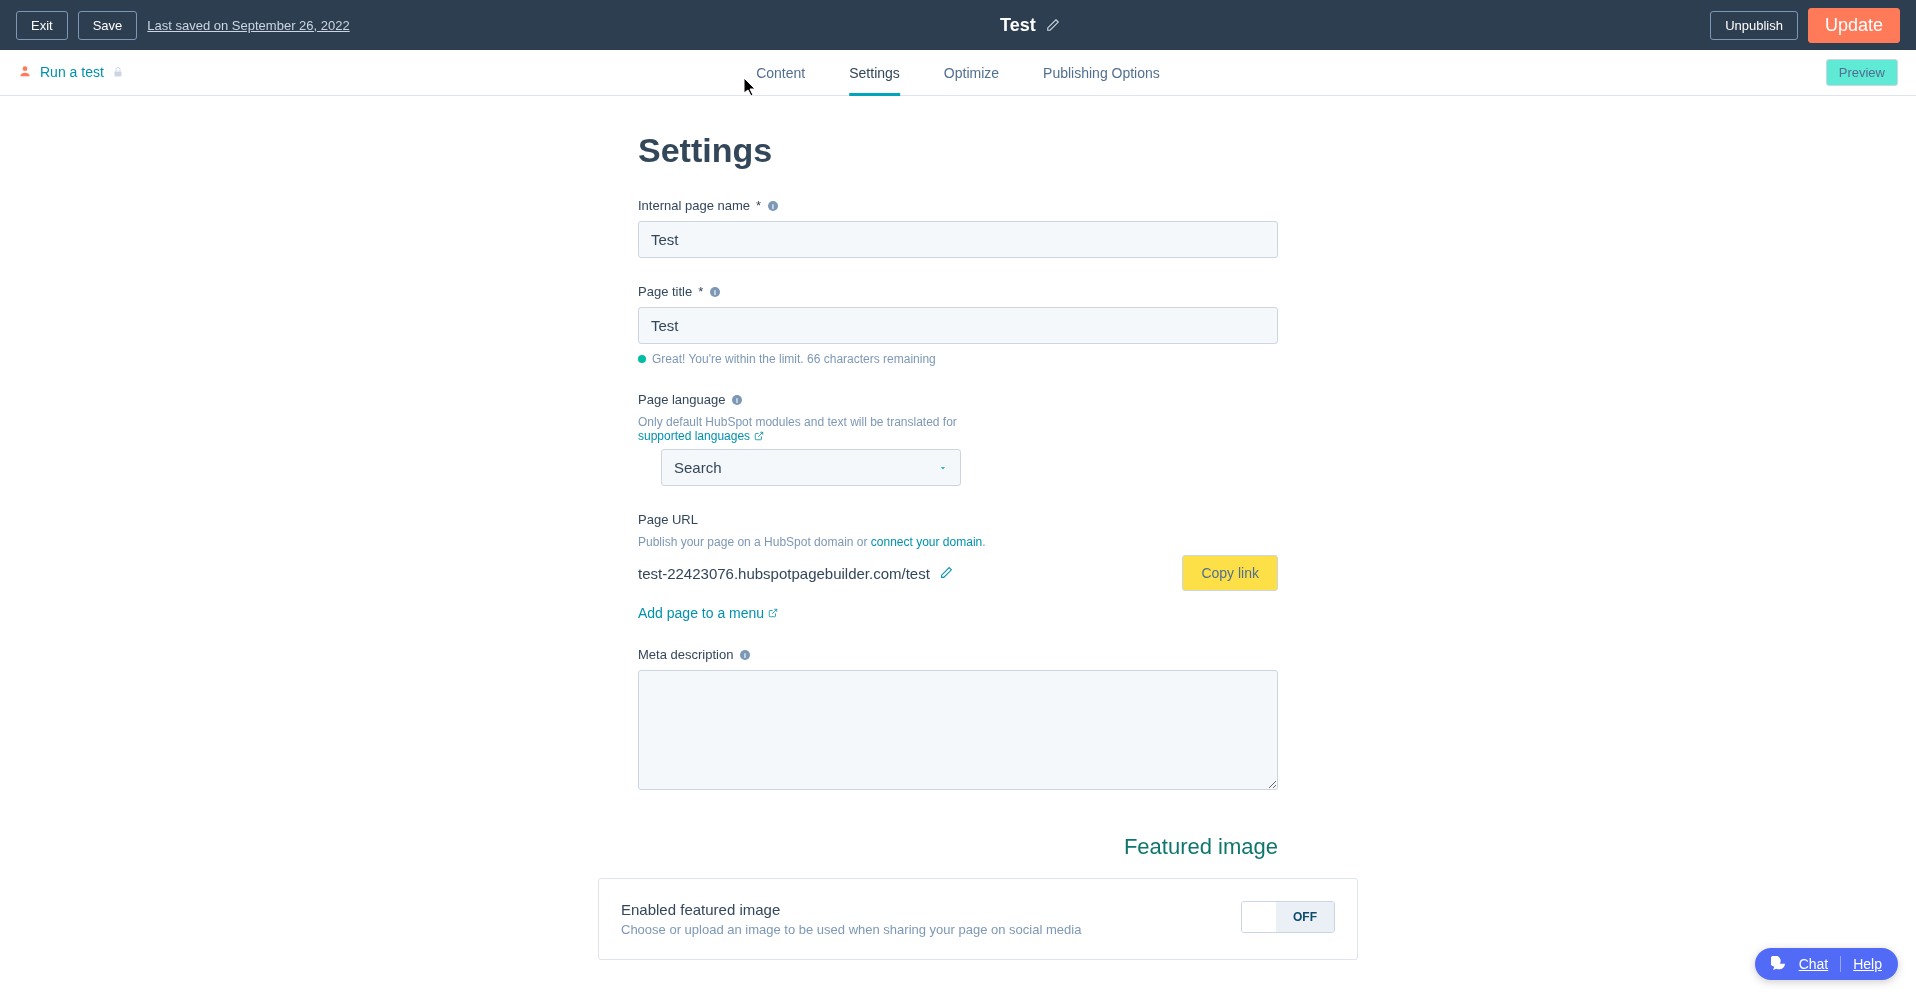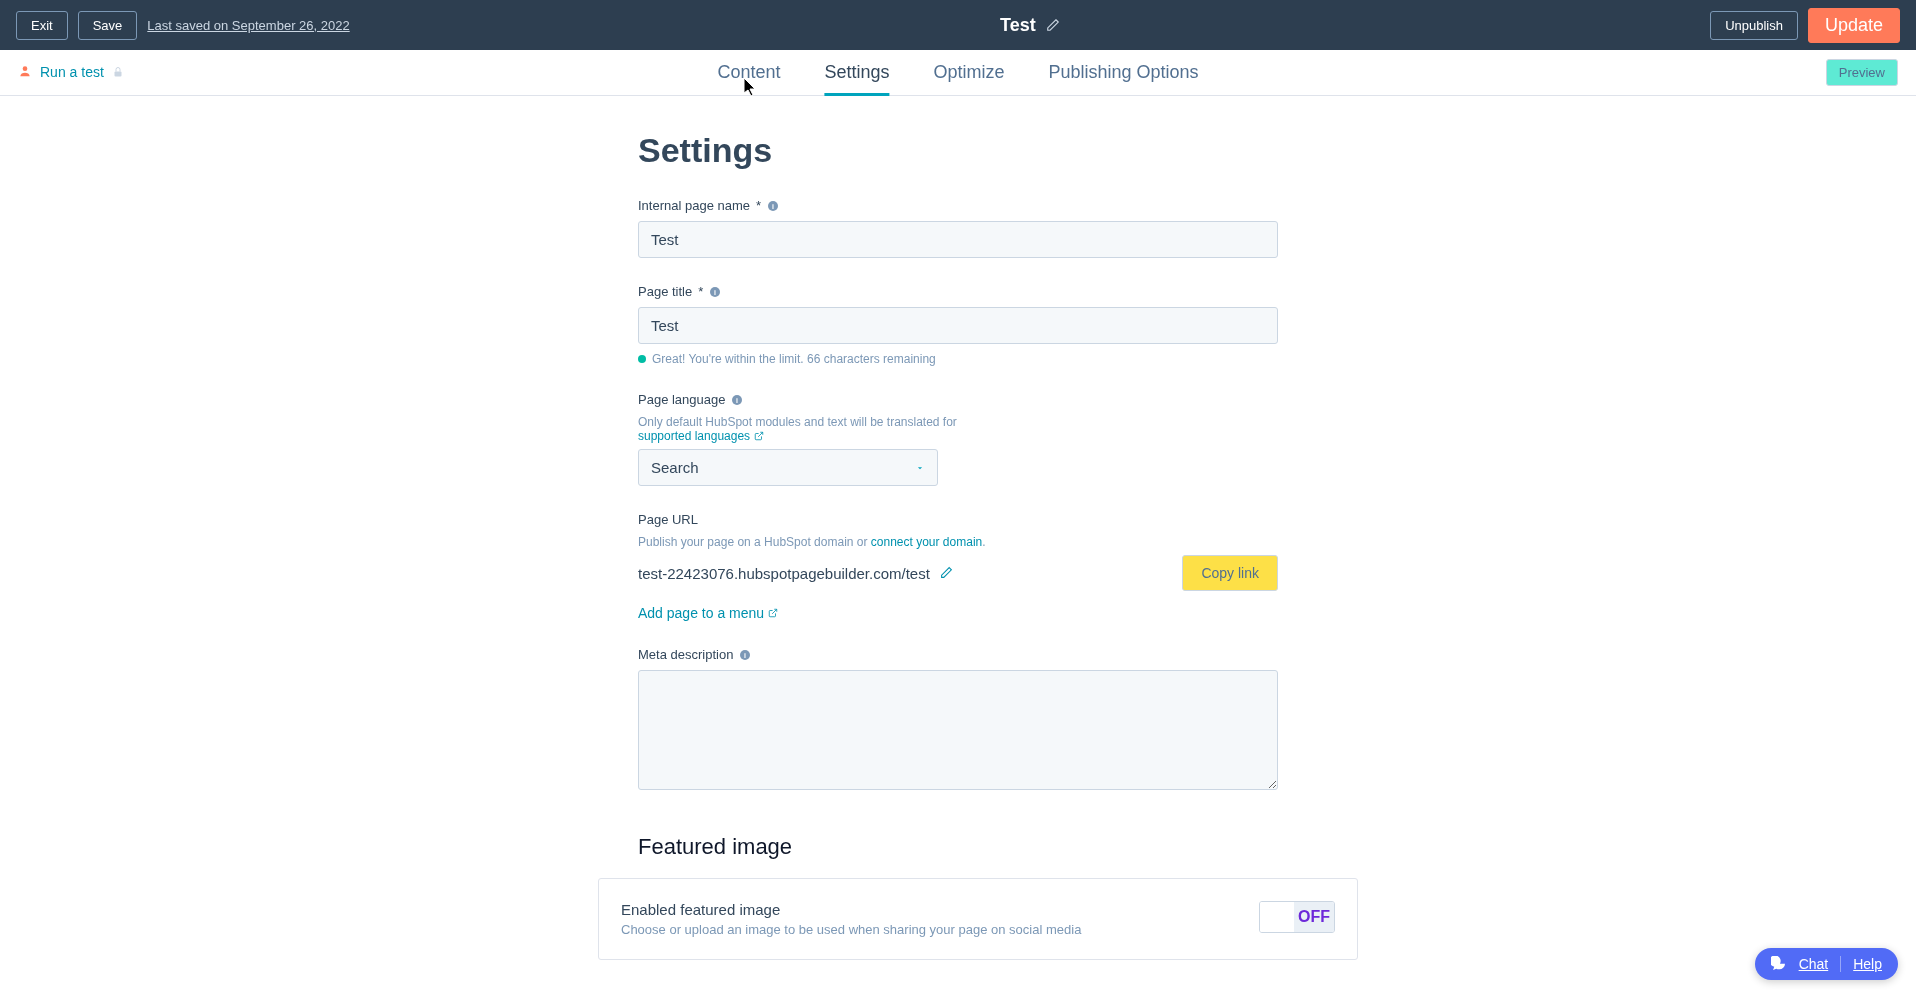--- a/index.html
+++ b/index.html
@@ -15,21 +15,21 @@
   .last-saved { color: #cbd6e2; font-size: 13px; text-decoration: underline; cursor: pointer; }
   .page-name { font-size: 18px; font-weight: 600; }
   .edit-icon { cursor: pointer; display: inline-flex; }
   
   .subnav { height: 46px; border-bottom: 1px solid #dfe3eb; display: flex; align-items: center; padding: 0 18px; position: relative; }
   .subnav-left { display: flex; gap: 8px; }
   .contact-icon { color: #ff7a59; }
   .lock-icon { color: #cbd6e2; }
   .run-test { color: #0091ae; font-size: 14px; cursor: pointer; }
   .subnav-tabs { position: absolute; left: 50%; transform: translateX(-50%); display: flex; gap: 44px; height: 100%; align-items: center; }
-  .tab { color: #516f90; font-size: 18px; cursor: pointer; height: 100%; display: flex; align-items: center; position: relative; }
+  .tab { color: #516f90; font-size: 14px; cursor: pointer; height: 100%; display: flex; align-items: center; position: relative; }
   .tab.active { color: #33475b; font-weight: 500; }
   .tab.active::after { content: ""; position: absolute; bottom: -1px; left: 0; right: 0; height: 3px; background: #00a4bd; }
   .subnav-right { margin-left: auto; }
   .btn-preview { background: #5eead4; border: 1px solid #cbd6e2; color: #516f90; padding: 5px 12px; border-radius: 3px; font-size: 13px; cursor: pointer; }
   
   .content { max-width: 760px; margin: 0 auto; padding: 35px 60px 80px; }
   .page-heading { font-size: 34px; font-weight: 700; color: #33475b; margin-bottom: 28px; }
   
   .form-group { margin-bottom: 26px; }
   .form-label { font-size: 13px; color: #33475b; display: flex; align-items: center; gap: 6px; margin-bottom: 8px; }
@@ -37,35 +37,35 @@
   .info-icon { color: #7c98b6; cursor: help; display: inline-flex; }
   .help-text { font-size: 12px; color: #7c98b6; margin-bottom: 6px; }
   .link { color: #0091ae; cursor: pointer; display: inline-flex; align-items: center; gap: 4px; }
   
   .text-input { width: 100%; background: #f5f8fa; border: 1px solid #cbd6e2; border-radius: 3px; padding: 9px 12px; font-size: 15px; color: #33475b; }
   .textarea { width: 100%; background: #f5f8fa; border: 1px solid #cbd6e2; border-radius: 3px; padding: 9px 12px; font-size: 15px; color: #33475b; height: 120px; resize: vertical; }
   
   .hint-row { display: flex; align-items: center; gap: 6px; margin-top: 8px; font-size: 12px; color: #7c98b6; }
   .dot-green { width: 8px; height: 8px; border-radius: 50%; background: #00bda5; }
   
-  .select { width: 300px; background: #f5f8fa; border: 1px solid #cbd6e2; border-radius: 3px; padding: 9px 12px; font-size: 15px; color: #33475b; display: flex; justify-content: space-between; align-items: center; cursor: pointer; }
+  .select { width: 300px; background: #f5f8fa; border: 1px solid #cbd6e2; border-radius: 3px; padding: 9px 12px; font-size: 15px; color: #33475b; display: flex; justify-content: space-between; align-items: center; cursor: pointer; margin-left: 23px; }
   .caret-down { color: #00a4bd; }
   
   .url-row { display: flex; justify-content: space-between; align-items: center; margin-top: 6px; }
   .url-text { font-size: 15px; color: #33475b; display: flex; align-items: center; gap: 10px; }
   .btn-copy { background: #fde047; border: 1px solid #cbd6e2; color: #516f90; padding: 9px 18px; border-radius: 3px; font-size: 14px; cursor: pointer; }
   .add-menu { margin-top: 14px; font-size: 14px; }
   
-  .section-heading { font-size: 22px; font-weight: 400; color: #0f172a; margin-top: 40px; margin-bottom: 18px; }
+  .section-heading { font-size: 22px; font-weight: 400; color: #0f766e; margin-top: 40px; margin-bottom: 18px; text-align: right; }
   .featured-card { border: 1px solid #dfe3eb; border-radius: 3px; padding: 22px 22px; display: flex; justify-content: space-between; align-items: flex-start; min-width: 760px; margin-left: -40px; width: calc(100% + 80px); }
   .featured-info .t1 { font-size: 15px; font-weight: 400; color: #33475b; margin-bottom: 4px; }
   .featured-info .t2 { font-size: 13px; color: #7c98b6; }
   .toggle { display: flex; align-items: center; border: 1px solid #cbd6e2; border-radius: 3px; overflow: hidden; cursor: pointer; }
   .toggle-blank { width: 34px; height: 30px; background: #fff; }
-  .toggle-off { width: 40px; height: 30px; background: #eaf0f6; display: flex; align-items: center; justify-content: center; font-size: 16px; font-weight: 600; color: #6d28d9; }
+  .toggle-off { width: 58px; height: 30px; background: #eaf0f6; display: flex; align-items: center; justify-content: center; font-size: 12px; font-weight: 600; color: #0c4a6e; }
   
   .chat-widget { position: fixed; bottom: 18px; right: 18px; background: #516bf6; color: #fff; border-radius: 20px; padding: 8px 16px; display: flex; align-items: center; gap: 12px; font-size: 14px; cursor: pointer; box-shadow: 0 2px 8px rgba(0,0,0,0.2); text-decoration: underline; }
   .chat-sep { width: 1px; height: 16px; background: rgba(255,255,255,0.4); }
   
   .cursor-img { position: fixed; top: 78px; left: 744px; pointer-events: none; }
 </style>
 </head>
 <body>
 
 <div class="topbar">

